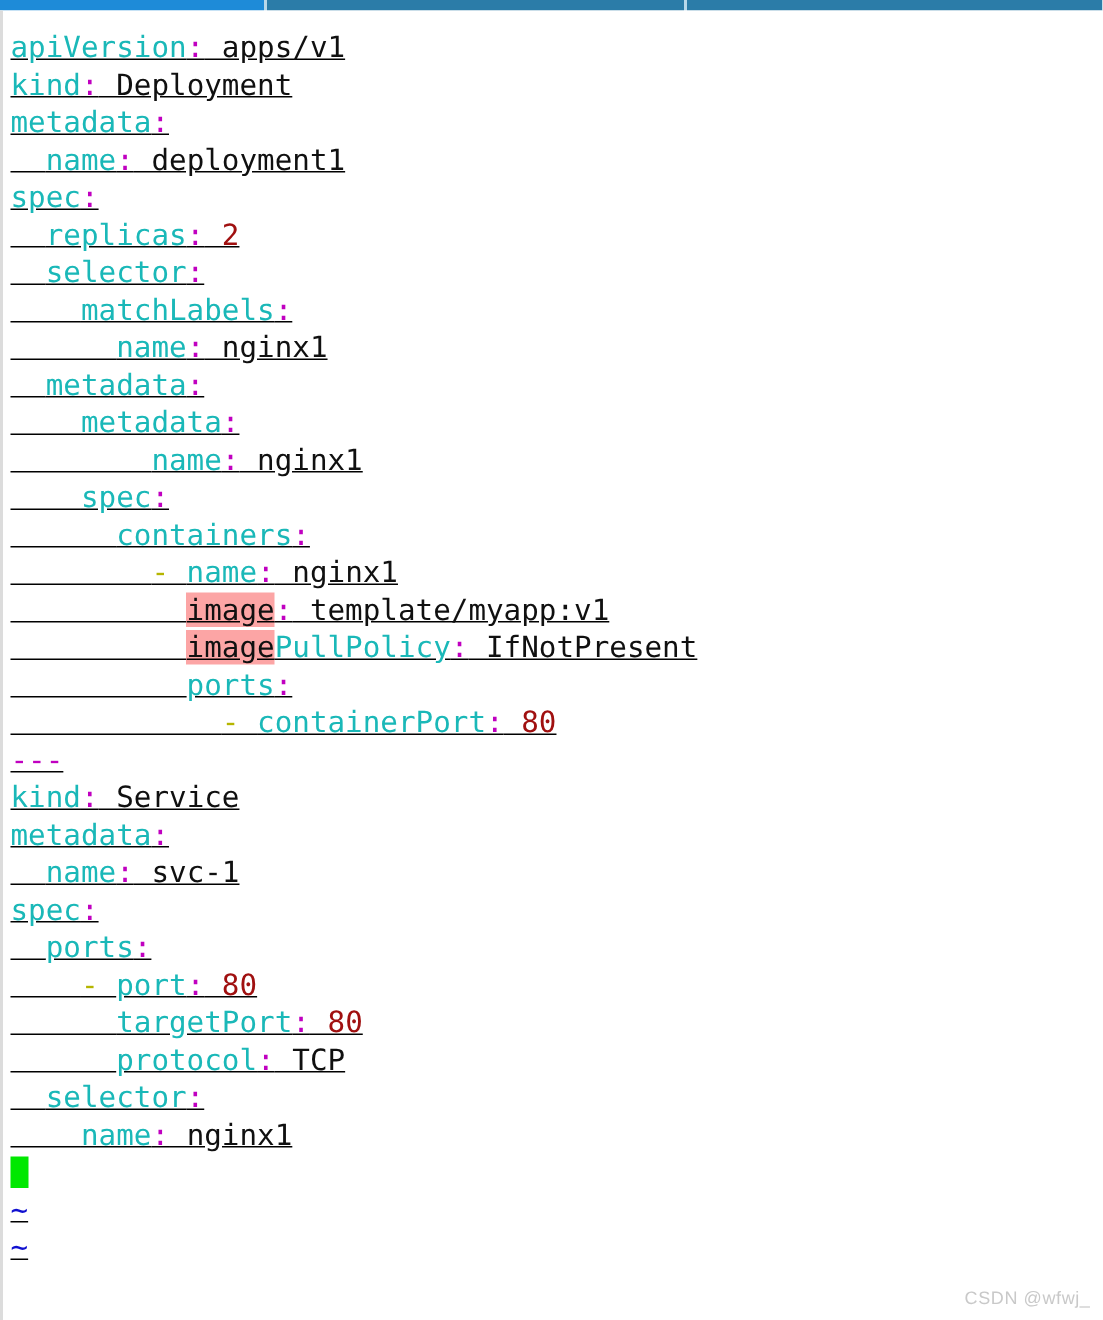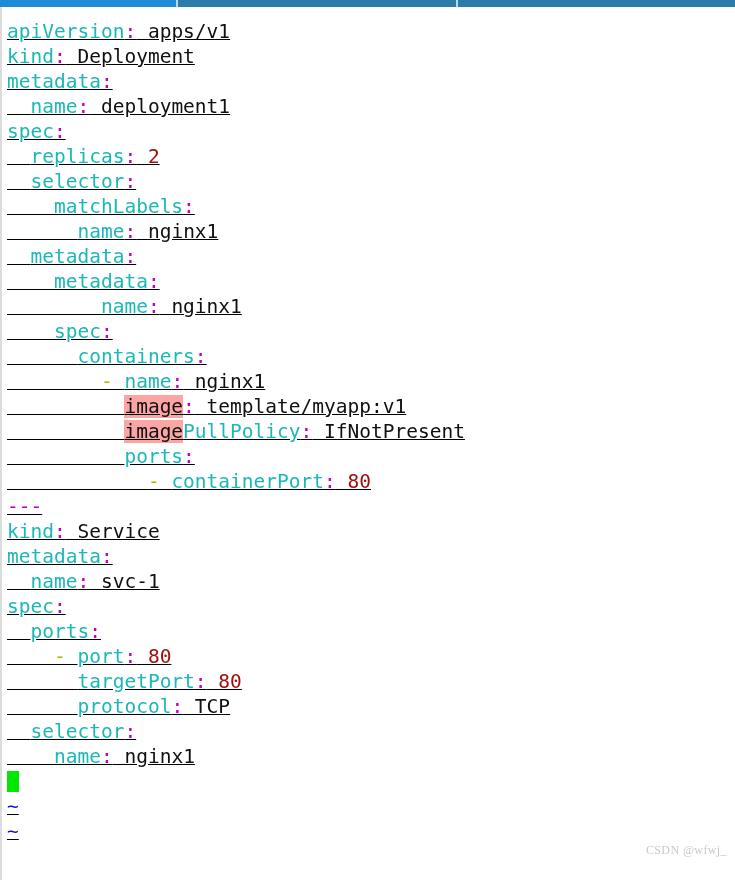--- a/index.html
+++ b/index.html
@@ -77,22 +77,22 @@
     width: 12px;
     height: 21px;
     background: #00e800;
     vertical-align: -4px;
   }
 
   
   #watermark {
     position: absolute;
     right: 8px;
-    bottom: 22px;
-    font-family: Liberation Serif, serif;
+    bottom: 8px;
+    font-family: Liberation Sans, sans-serif;
     font-size: 12px;
     color: #c9c9c9;
     letter-spacing: 0.4px;
   }
 </style>
 </head>
 <body>
 
 <div id="topbar">
   <div class="seg-active"></div>

